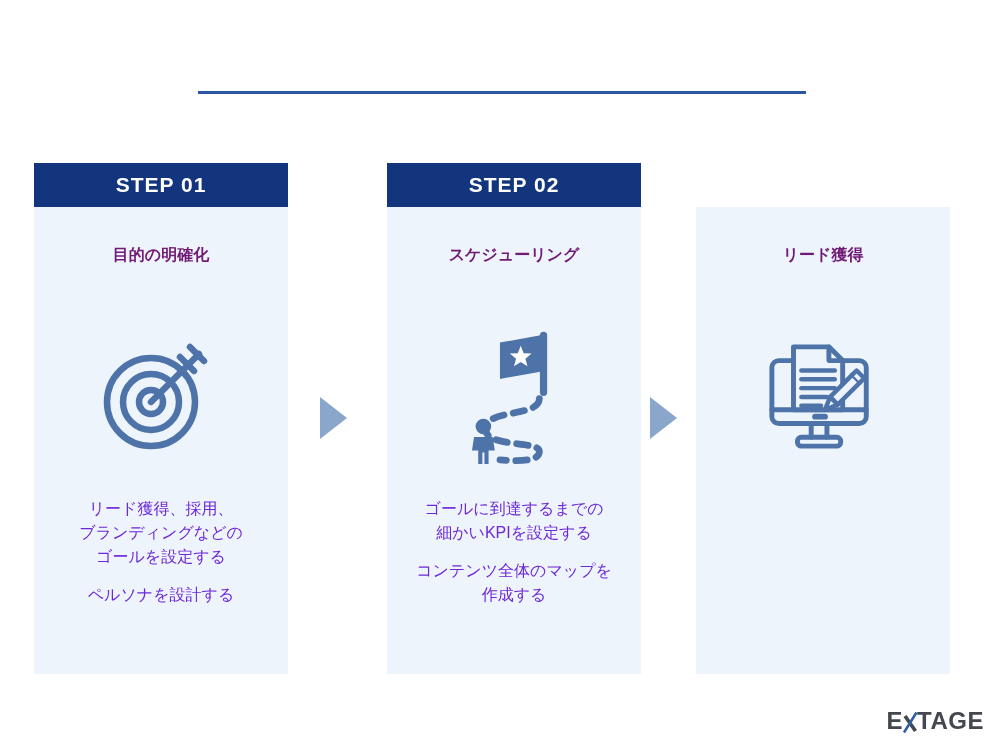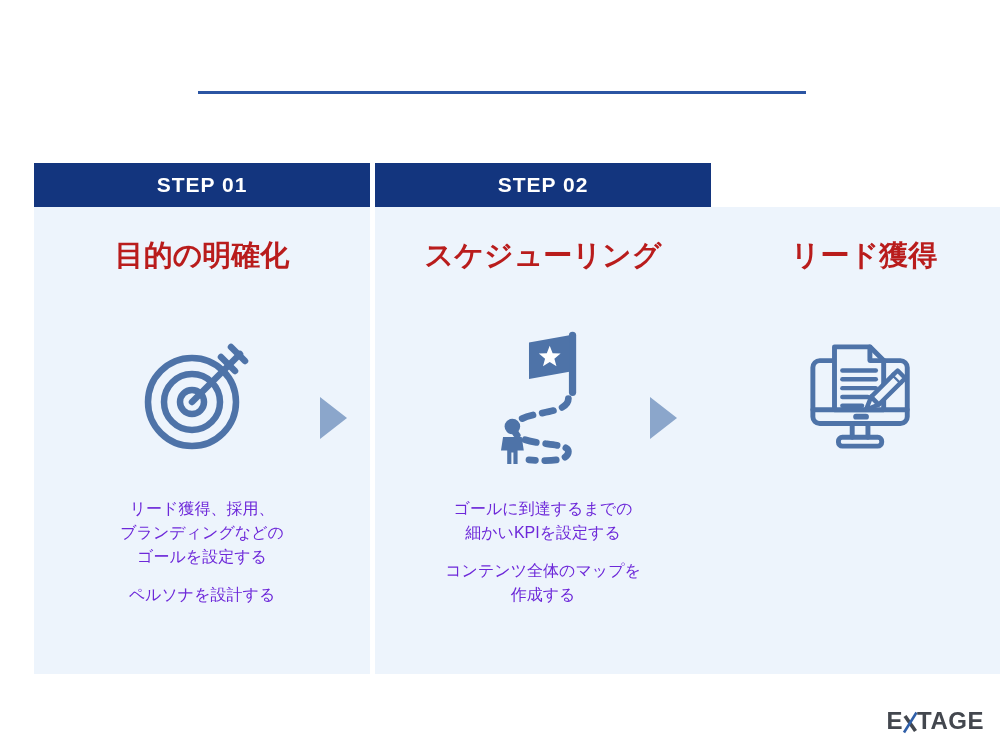--- a/index.html
+++ b/index.html
@@ -5,27 +5,27 @@
   html,body{margin:0;padding:0;background:#ffffff;}
   body{font-family:"Liberation Sans","DejaVu Sans",sans-serif;}
   .canvas{position:relative;width:1000px;height:750px;background:#ffffff;overflow:hidden;}
 
   
   .main-title{position:absolute;top:38px;left:0;width:100%;text-align:center;
     font-size:30px;font-weight:bold;color:#3a3a3a;letter-spacing:1px;}
   .title-underline{position:absolute;top:91px;left:198px;width:608px;height:3px;background:#2b55a3;}
 
   
-  .card{position:absolute;top:163px;width:336px;height:511px;}
-  .card1{left:34px;} .card2{left:375px;border-radius:9px;} .card3{left:696px;}
+  .card{position:absolute;top:163px;width:254px;height:511px;}
+  .card1{left:34px;} .card2{left:387px;border-radius:9px;} .card3{left:696px;}
   .card-header{height:44px;background:#13357e;color:#ffffff;display:flex;align-items:center;
     justify-content:center;font-size:21px;font-weight:bold;letter-spacing:1px;}
   .card-body{position:absolute;top:44px;left:0;right:0;bottom:0;background:#edf4fc;
     display:flex;flex-direction:column;align-items:center;padding-top:34px;box-sizing:border-box;}
-  .step-title{font-size:29px;font-weight:bold;color:#b91c1c;text-align:center;line-height:28px;height:28px;}
+  .step-title{font-size:16px;font-weight:bold;color:#701a75;text-align:center;line-height:28px;height:28px;}
   .icon-wrap{margin-top:52px;height:150px;display:flex;align-items:center;justify-content:center;}
   .card-text{margin-top:26px;text-align:center;font-size:16px;color:#6d28d9;}
   .card-text p{margin:0 0 14px;line-height:1.5;white-space:pre-line;}
   .card3 .card-text p{margin-bottom:16px;}
 
   
   .flow-arrow{position:absolute;top:397px;width:0;height:0;
     border-top:21px solid transparent;border-bottom:21px solid transparent;border-left:27px solid #8ba6cb;}
   .arrow1{left:320px;} .arrow2{left:650px;}
 

